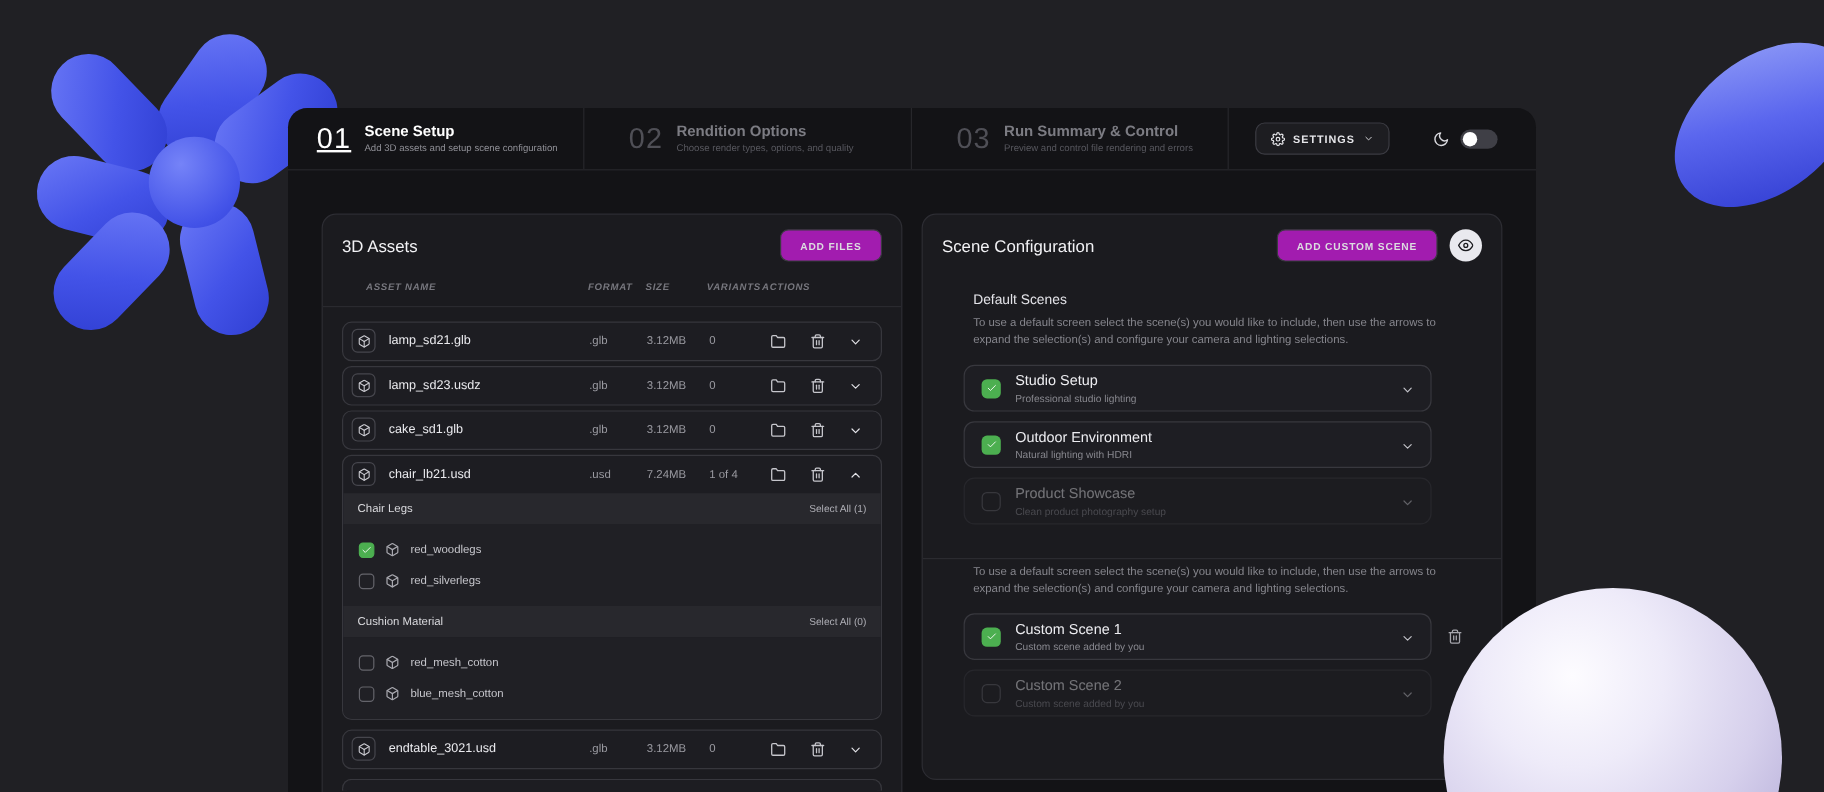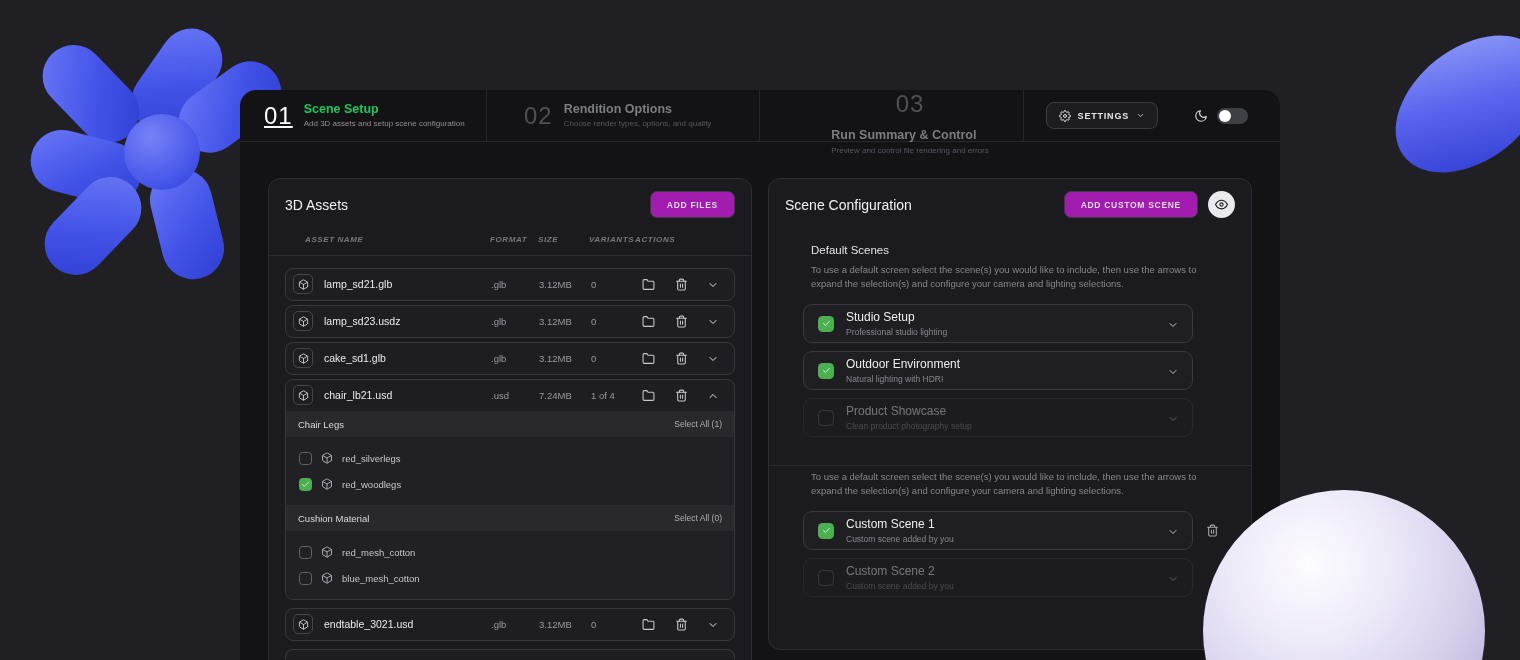--- a/index.html
+++ b/index.html
@@ -23,26 +23,26 @@
                background:linear-gradient(205deg,#97a3f8 0%, #5a66ee 48%, #2c38ce 100%); }
   .sphere { left:1203px; top:490px; width:282px; height:282px; border-radius:50%; z-index:3;
             background:radial-gradient(circle at 38% 26%, #fdfcff 0%, #eeebf9 28%, #d6d0ec 58%, #b7afd9 85%, #a299cc 100%); }
 
   
   .panel { position:absolute; left:240px; top:90px; width:1040px; height:570px;
            background:#131316; border-radius:16px 16px 0 0; z-index:2; }
 
   .panel-header { display:flex; height:52px; border-bottom:1px solid #27272b; }
   .step { display:flex; align-items:center; gap:11px; padding-left:24px; border-right:1px solid #27272b; }
-  .step1 { width:247px; } .step2 { width:273px; padding-left:37px; } .step3 { width:264px; padding-left:37px;flex-direction:column; }
+  .step1 { width:247px; } .step2 { width:273px; padding-left:37px; } .step3 { width:264px; padding-left:37px; }
   .step-num { font-size:24px; font-weight:400; color:#4f4f56; letter-spacing:1px; }
   .step-title { font-size:12.5px; font-weight:700; color:#7c7c83; line-height:1.1; }
   .step-sub { font-size:8px; color:#57575e; margin-top:3px; }
   .step.active .step-num { color:#ffffff;text-decoration:underline; }
-  .step.active .step-title { color:#22c55e; }
+  .step.active .step-title { color:#ffffff; }
   .step.active .step-sub { color:#8f8f96; }
 
   .header-right { flex:1; display:flex; align-items:center; justify-content:flex-end; gap:36px; padding-right:32px; }
   .settings-btn { display:flex; align-items:center; gap:7px; height:27px; padding:0 12px;
                   background:#1d1d21; border:1px solid #3b3b42; border-radius:8px;
                   color:#e5e5e9; font-size:9px; font-weight:700; letter-spacing:0.8px; cursor:pointer;
                   font-family:"Liberation Sans", sans-serif; }
   .theme { display:flex; align-items:center; gap:9px; }
   .moon { color:#d9d9de; display:flex; }
   .toggle { width:31px; height:16px; border-radius:9px; background:#3f3f46; position:relative; cursor:pointer; }
@@ -354,40 +354,40 @@
                 </svg>
               </button>
           </div>
 
           <div class="group-header">
             <span class="group-title">Chair Legs</span>
             <button class="select-all">Select All (1)</button>
           </div>
           <div class="group-items">
             <div class="variant-item">
-              <span class="checkbox"></span>
-              <span class="v-cube">
-                  <svg class="ic i12">
-                    <use href="#i-box"></use>
-                  </svg>
-                </span>
-              <span>red_silverlegs</span>
-            </div>
-            <div class="variant-item">
               <span class="checkbox checked">
                   <svg class="ic i9">
                     <use href="#i-check"></use>
                   </svg>
                 </span>
               <span class="v-cube">
                   <svg class="ic i12">
                     <use href="#i-box"></use>
                   </svg>
                 </span>
               <span>red_woodlegs</span>
+            </div>
+            <div class="variant-item">
+              <span class="checkbox"></span>
+              <span class="v-cube">
+                  <svg class="ic i12">
+                    <use href="#i-box"></use>
+                  </svg>
+                </span>
+              <span>red_silverlegs</span>
             </div>
           </div>
 
           <div class="group-header">
             <span class="group-title">Cushion Material</span>
             <button class="select-all">Select All (0)</button>
           </div>
           <div class="group-items">
             <div class="variant-item">
               <span class="checkbox"></span>

